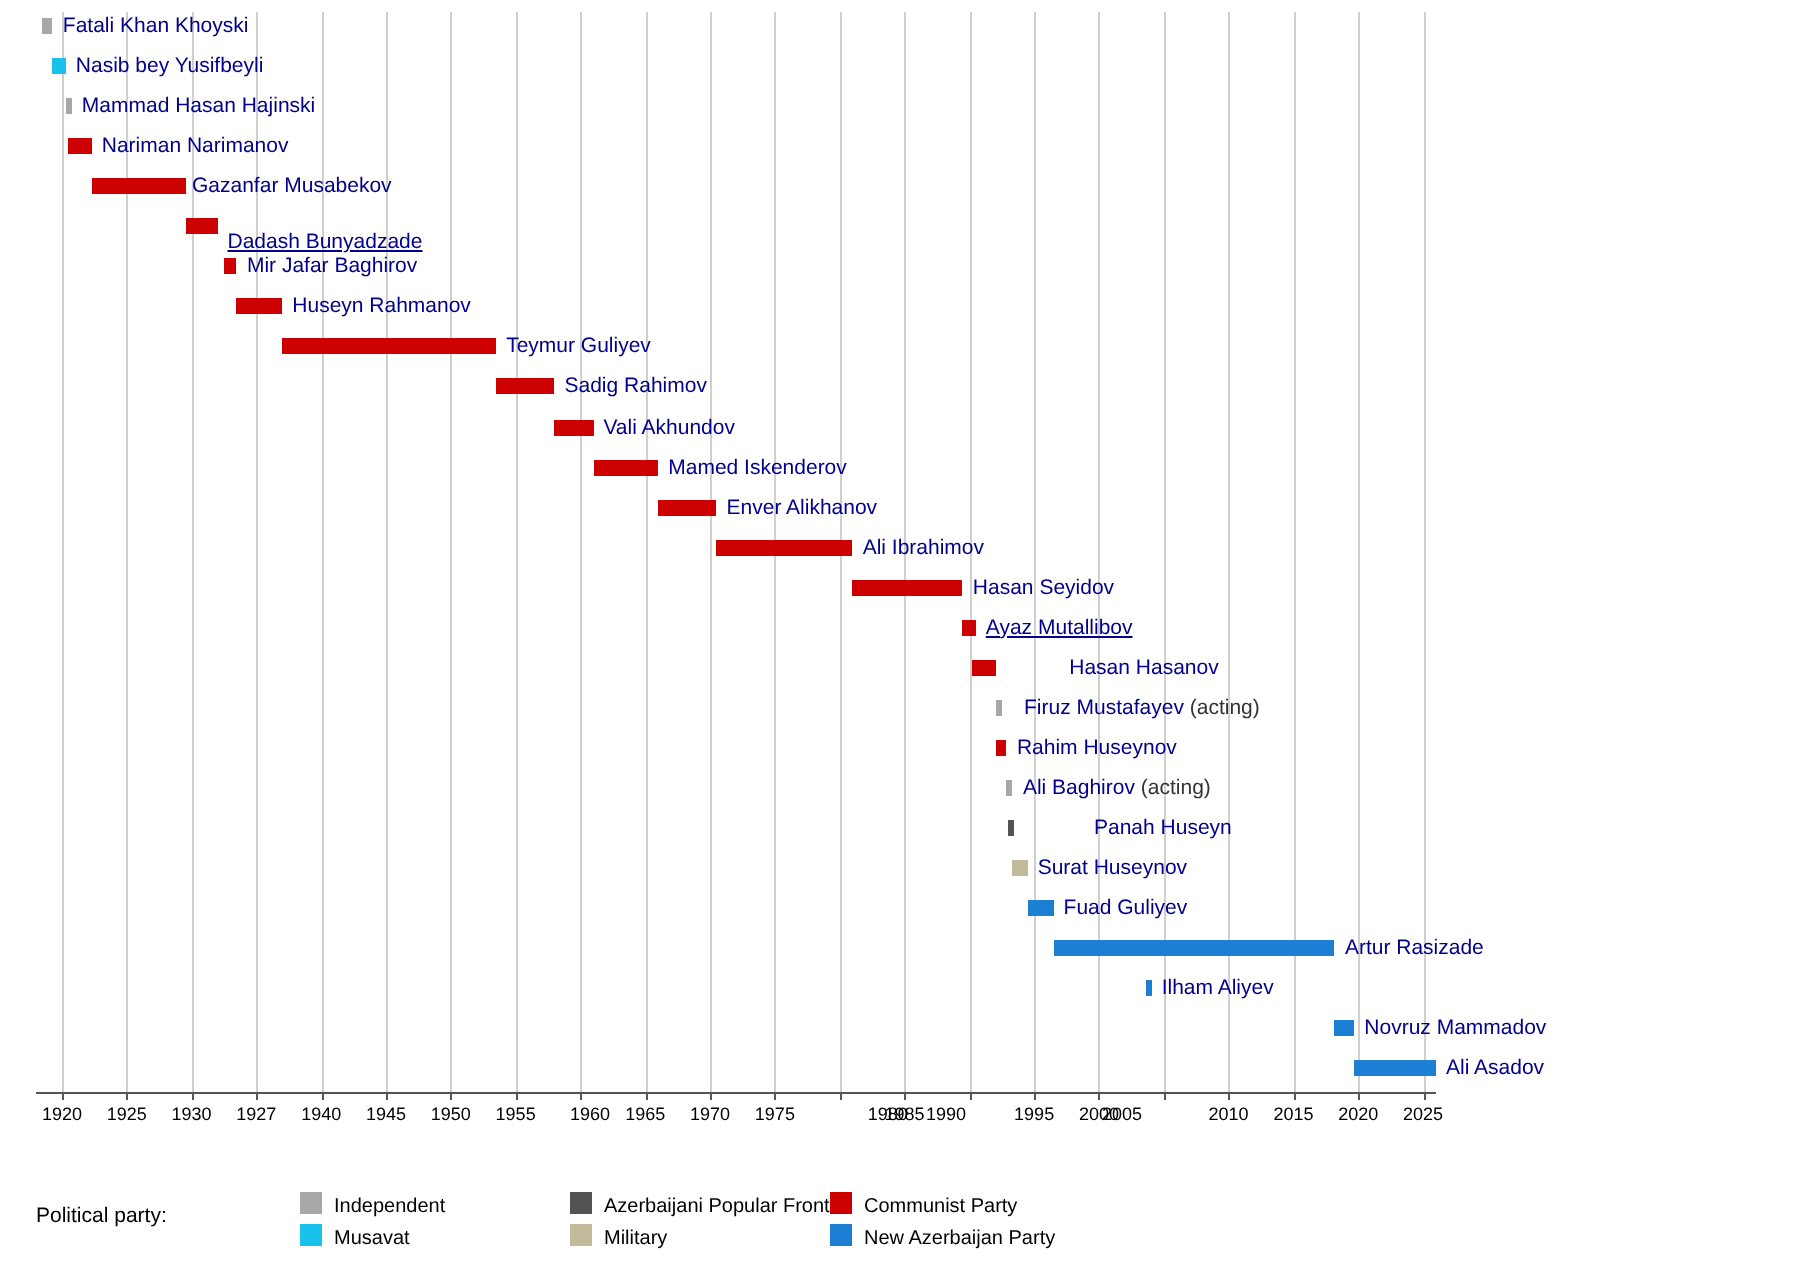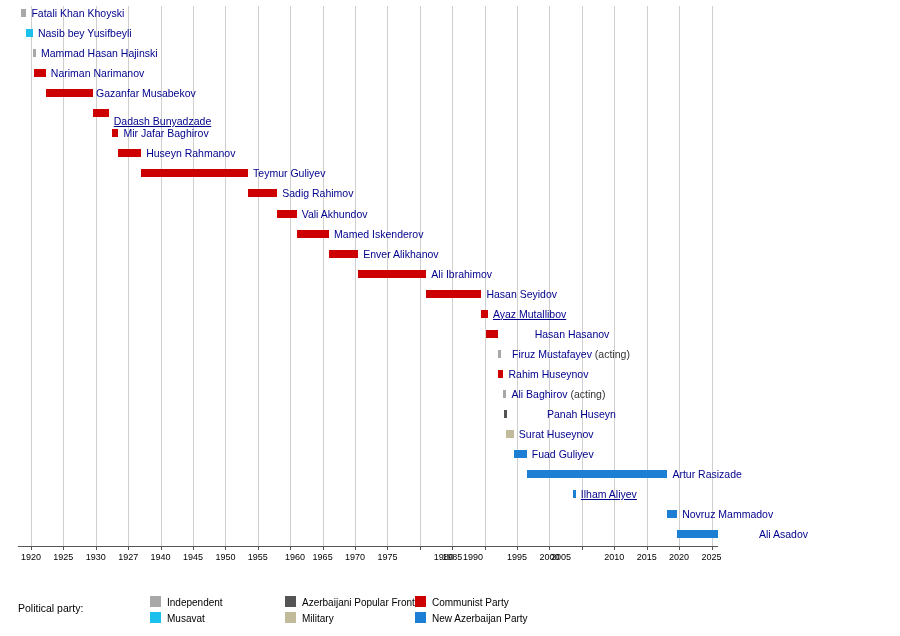--- a/index.html
+++ b/index.html
@@ -218,25 +218,25 @@
       <div class="bar-label" style="left: 493.463px; top: 382.95px;"><span>Ali Baghirov</span><span class="acting"> (acting)</span></div>
       <div class="bar" title="Panah Huseyn" style="left: 486.111px; top: 404px; width: 3px; background: rgb(84, 84, 84);"></div>
       <div class="bar-label" style="left: 489px; top: 403px; margin-left: 40px;"><span>Panah Huseyn</span></div>
       <div class="bar" title="Surat Huseynov" style="left: 488.056px; top: 424.05px; width: 7.77778px; background: rgb(194, 187, 155);"></div>
       <div class="bar-label" style="left: 500.833px; top: 423.05px;"><span>Surat Huseynov</span></div>
       <div class="bar" title="Fuad Guliyev" style="left: 495.833px; top: 444.1px; width: 12.963px; background: rgb(28, 127, 212);"></div>
       <div class="bar-label" style="left: 513.796px; top: 443.1px;"><span>Fuad Guliyev</span></div>
       <div class="bar" title="Artur Rasizade" style="left: 508.796px; top: 464.15px; width: 140.648px; background: rgb(28, 127, 212);"></div>
       <div class="bar-label" style="left: 654.444px; top: 463.15px;"><span>Artur Rasizade</span></div>
       <div class="bar" title="Ilham Aliyev" style="left: 554.815px; top: 484.2px; width: 3px; background: rgb(28, 127, 212);"></div>
-      <div class="bar-label" style="left: 562.815px; top: 483.2px; text-decoration: underline;"><span>Ilham Aliyev</span></div>
+      <div class="bar-label" style="left: 562.815px; top: 483.2px;"><span>Ilham Aliyev</span></div>
       <div class="bar" title="Novruz Mammadov" style="left: 649.444px; top: 504.25px; width: 9.72222px; background: rgb(28, 127, 212);"></div>
       <div class="bar-label" style="left: 664.167px; top: 503.25px;"><span>Novruz Mammadov</span></div>
       <div class="bar" title="Ali Asadov" style="left: 659.167px; top: 524.3px; width: 40.8333px; background: rgb(28, 127, 212);"></div>
-      <div class="bar-label" style="left: 705px; top: 523.3px; margin-left: 36px;"><span>Ali Asadov</span></div>
+      <div class="bar-label" style="left: 705px; top: 523.3px;"><span>Ali Asadov</span></div>
     </div>
 </div>
 
 <div class="legend">
   <div class="legend-title">Political party:</div>
   <div id="legend-items">
       <div class="legend-item" style="left: 150px; top: 6px;"><span class="legend-swatch" style="background: rgb(168, 168, 168);"></span><span class="legend-text">Independent</span></div>
       <div class="legend-item" style="left: 150px; top: 22px;"><span class="legend-swatch" style="background: rgb(25, 193, 236);"></span><span class="legend-text">Musavat</span></div>
       <div class="legend-item" style="left: 285px; top: 6px;"><span class="legend-swatch" style="background: rgb(84, 84, 84);"></span><span class="legend-text">Azerbaijani Popular Front</span></div>
       <div class="legend-item" style="left: 285px; top: 22px;"><span class="legend-swatch" style="background: rgb(194, 187, 155);"></span><span class="legend-text">Military</span></div>

